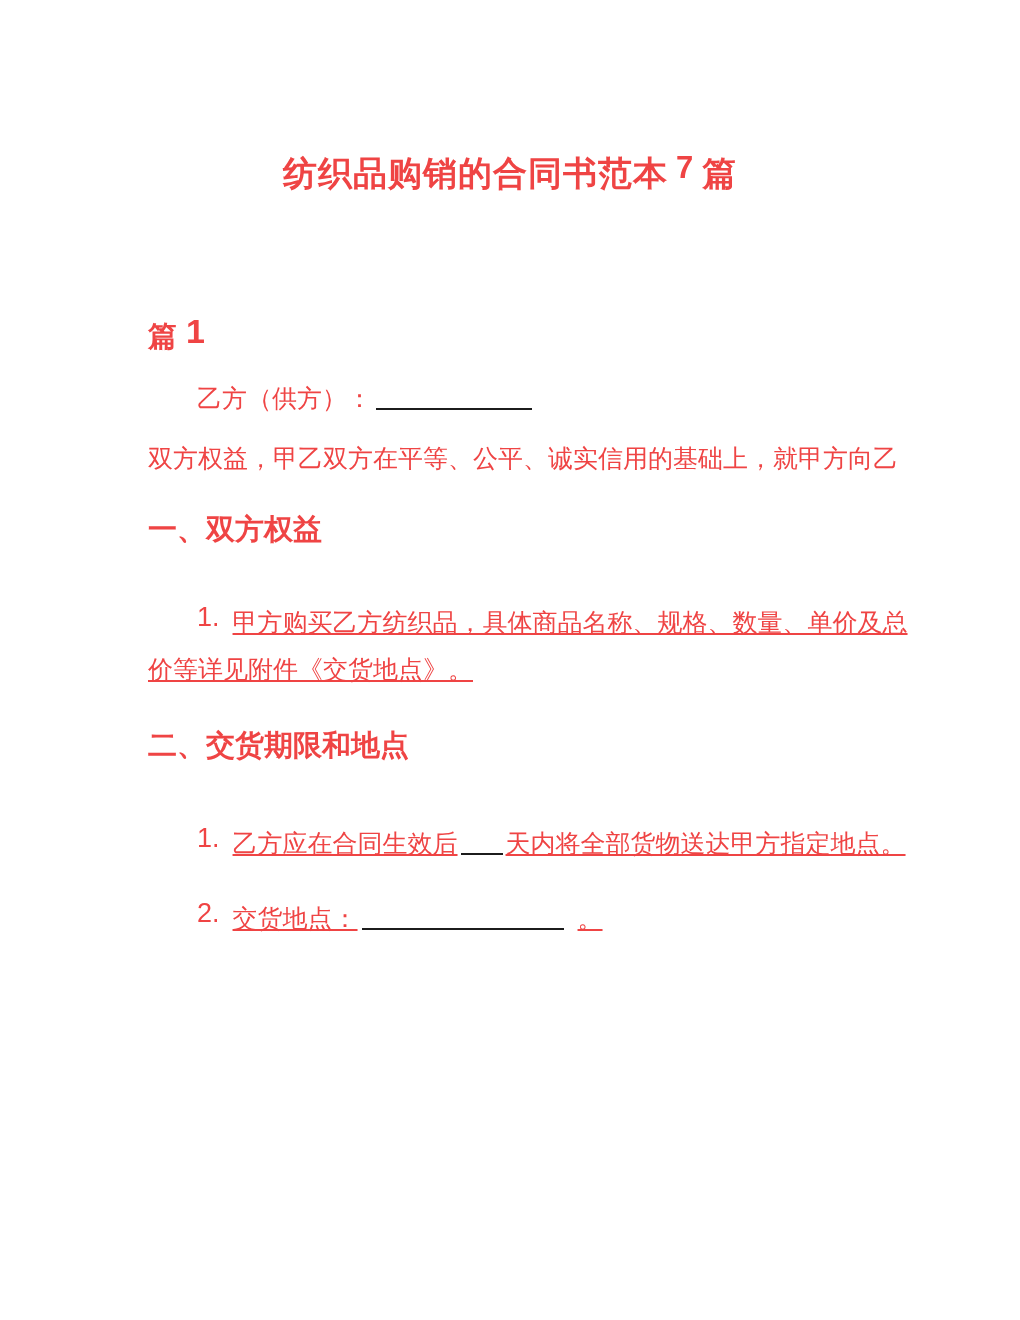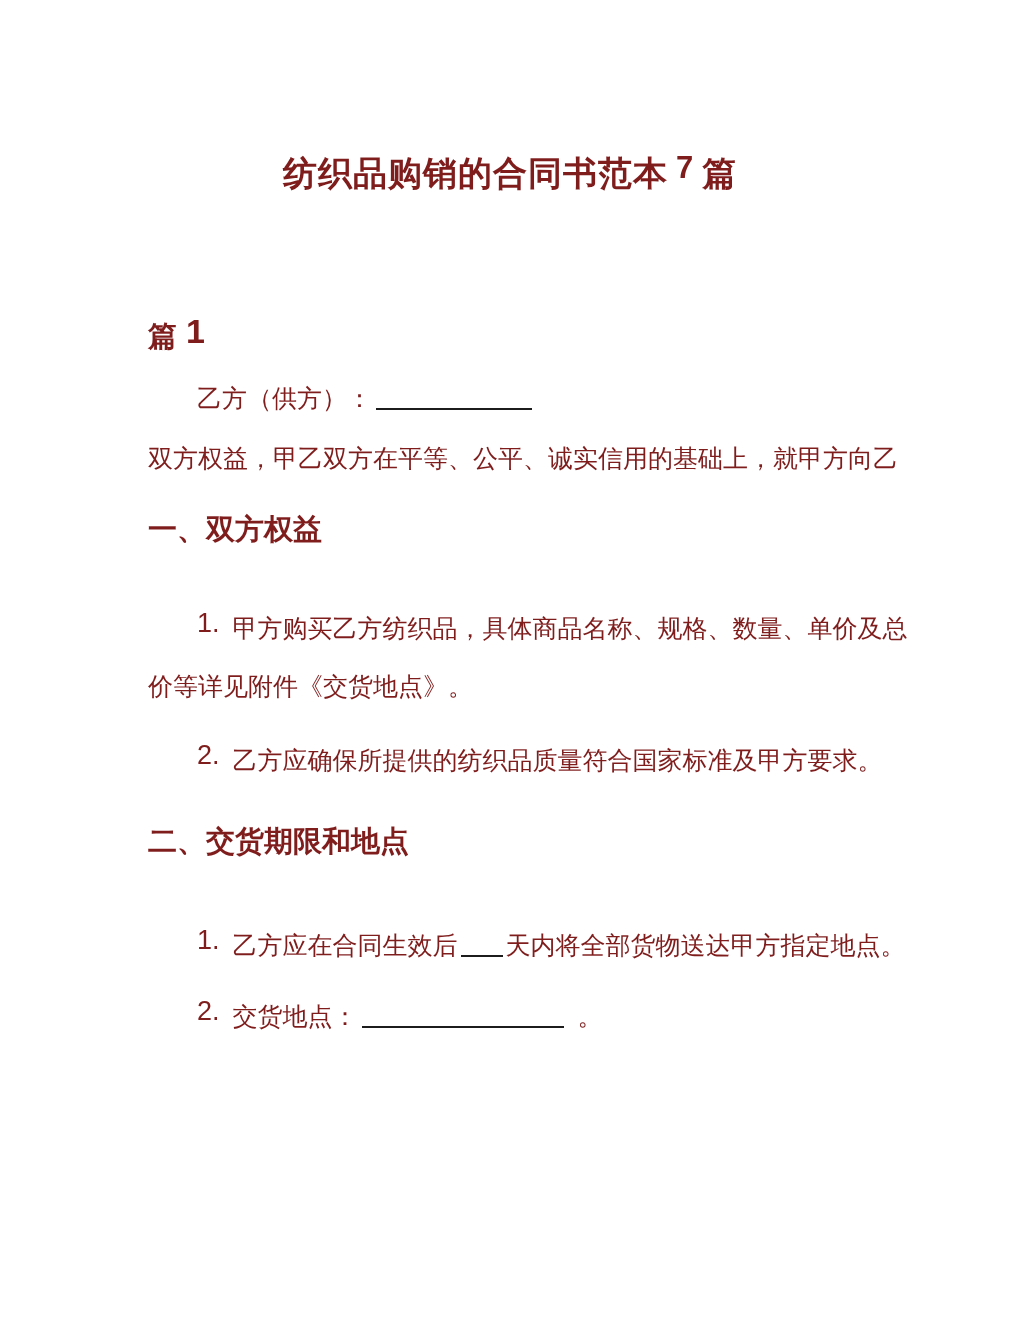--- a/index.html
+++ b/index.html
@@ -1,21 +1,21 @@
 <!DOCTYPE html>
 <html><head>
 <meta charset="utf-8">
 <style>
   html, body { margin: 0; padding: 0; background: #ffffff; }
   .page {
     position: relative;
     width: 1020px;
     height: 1320px;
     background: #ffffff;
-    color: #7f1d1d;
+    color: #ef4444;
     font-family: "Liberation Sans", sans-serif;
     overflow: hidden;
   }
   
   .doc-title {
     padding-top: 150px;
     text-align: center;
     font-size: 34px;
     font-weight: bold;
     line-height: 46px;
@@ -66,33 +66,33 @@
   .preamble .pl.first { padding-left: 49px; }
   .sec-heading {
     font-size: 29px;
     font-weight: bold;
     line-height: 36px;
     white-space: nowrap;
   }
   .sec-heading-1 { margin-top: 29px; }
   .sec-heading-2 { margin-top: 34px; font-family: Liberation Serif, serif; }
   .list-item { line-height: 47px; }
-  .list-item .line { white-space: nowrap; line-height: 58px; }
+  .list-item .line { white-space: nowrap; line-height: 47px; text-decoration: underline; }
   .list-item .line.first { padding-left: 49px; }
   .li-num {
     display: inline-block;
     font-size: 27px;
     position: relative;
     top: -5px;
     margin-right: 13px;
   }
   .item-1-1 { margin-top: 52px; }
   .item-1-2 { margin-top: 16px; }
   .item-2-1 { margin-top: 57px; }
-  .item-2-2 { margin-top: 13px; }
+  .item-2-2 { margin-top: 28px; }
 </style>
 </head>
 <body>
 
 <div class="page">
 
   <div class="doc-title">
     <span>纺织品购销的合同书范本</span><span class="t-num">7</span><span>篇</span>
   </div>
 
@@ -113,25 +113,20 @@
 
     <div class="sec-heading sec-heading-1">一、双方权益</div>
 
     <div class="list-item item-1-1">
       <div class="line first">
         <span class="li-num">1.</span><span>甲方购买乙方纺织品，具体商品名称、规格、数量、单价及总</span>
       </div>
       <div class="line">价等详见附件《交货地点》。</div>
     </div>
 
-    <div class="list-item item-1-2">
-      <div class="line first">
-        <span class="li-num">2.</span><span>乙方应确保所提供的纺织品质量符合国家标准及甲方要求。</span>
-      </div>
-    </div>
 
     <div class="sec-heading sec-heading-2">二、交货期限和地点</div>
 
     <div class="list-item item-2-1">
       <div class="line first">
         <span class="li-num">1.</span><span>乙方应在合同生效后</span><span class="blank-line blank-short"></span><span>天内将全部货物送达甲方指定地点。</span>
       </div>
     </div>
 
     <div class="list-item item-2-2">

